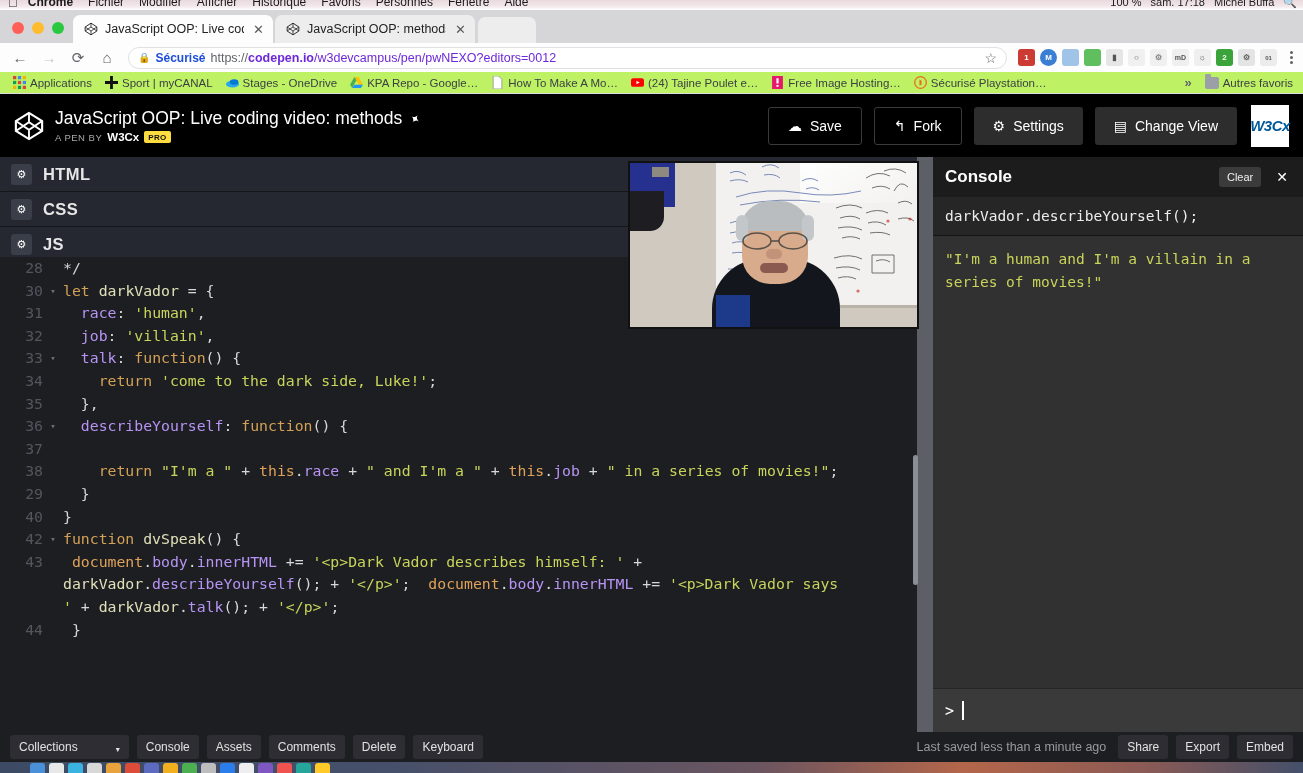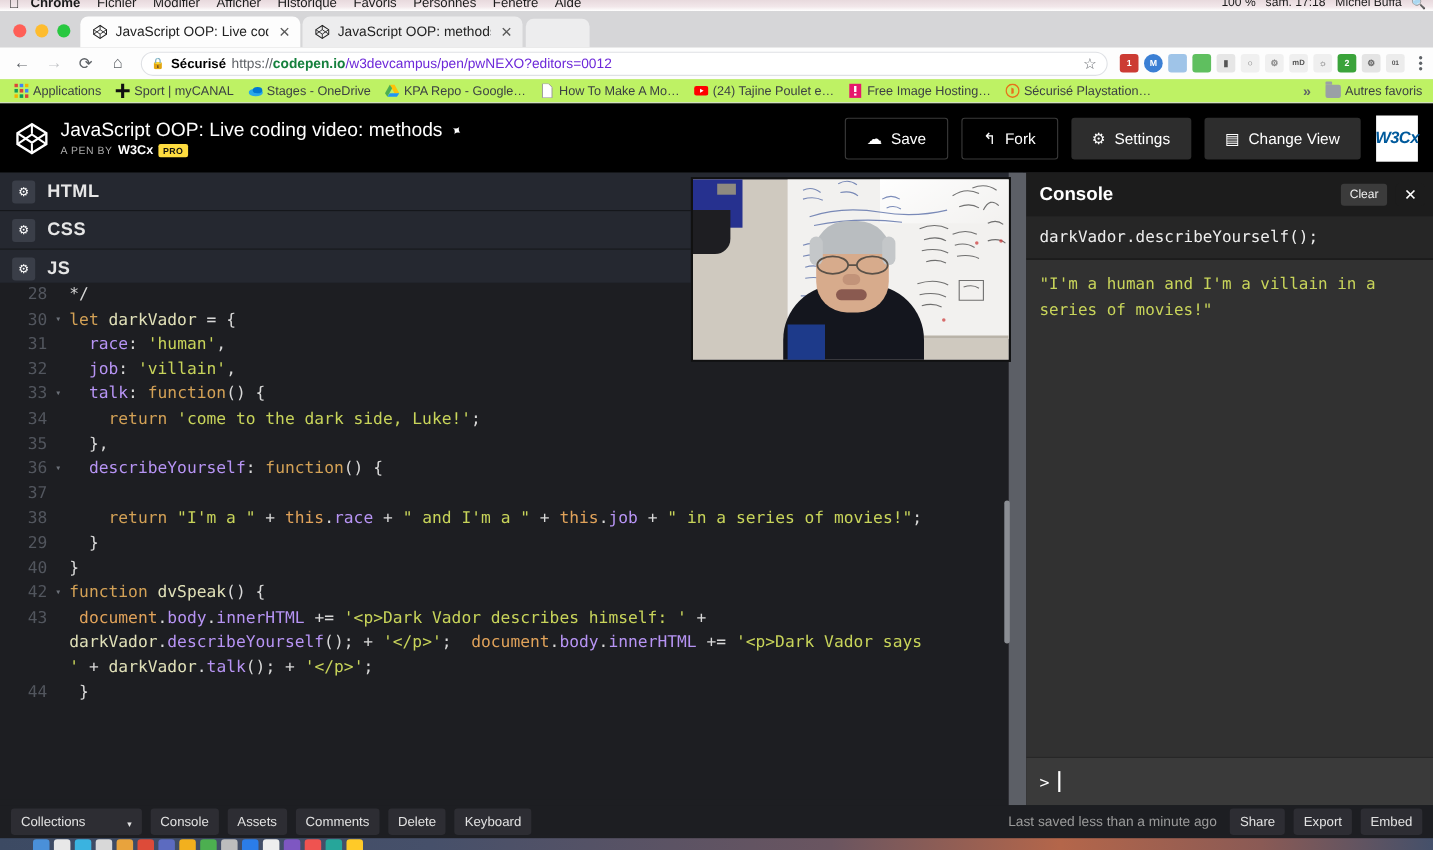--- a/index.html
+++ b/index.html
@@ -65,22 +65,22 @@
     width: 26px; height: 26px; display: flex; align-items: center; justify-content: center;
     color: #5f6368; font-size: 15px; border-radius: 50%;
   }
   .navbtn.dim { color: #c4c6c9; }
   .urlbox {
     flex: 1; height: 22px; background: #fff; border: 1px solid #dfe1e5;
     border-radius: 11px; display: flex; align-items: center;
     padding: 0 9px; gap: 5px; font-size: 12.5px; margin: 0 5px;
   }
   .lock { color: #0b8043; font-size: 10px; }
-  .secure { color: #000000; font-weight: bold; font-size: 12px; }
-  .url-domain { color: #15803d; font-weight: bold; }
+  .secure { color: #1d4ed8; font-weight: bold; font-size: 12px; }
+  .url-domain { color: #6d28d9; font-weight: bold; }
   .url-rest { color: #6d28d9; }
   .url-scheme { color: #5f6368; }
   .star { color: #5f6368; font-size: 14px; margin-left: auto; }
   .ext-icons { display: flex; align-items: center; gap: 5px; padding-left: 3px; }
   .ext { width: 17px; height: 17px; border-radius: 3px; position: relative;
          font-size: 8px; color: #fff; display:flex; align-items:center; justify-content:center;
          font-weight: bold; }
   .kebab { width: 16px; display: flex; flex-direction: column; align-items: center;
            gap: 2px; padding-left: 3px; }
   .kebab i { width: 3px; height: 3px; background: #5f6368; border-radius: 50%; display: block; }

